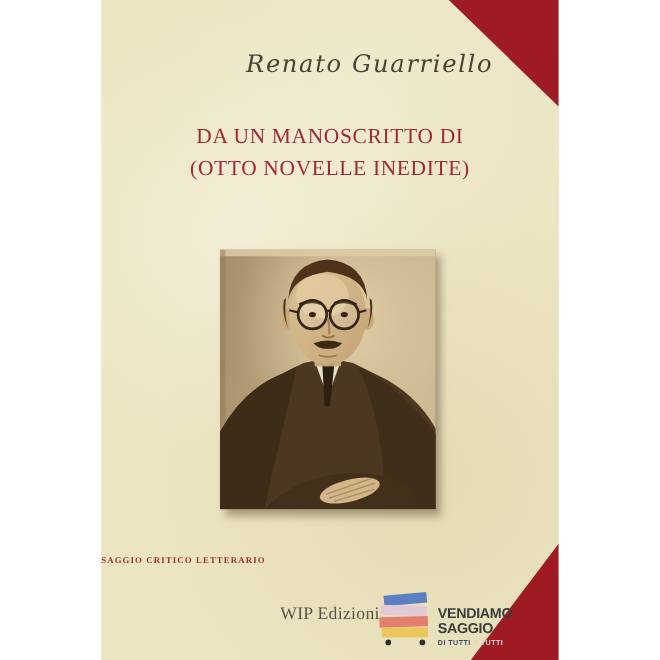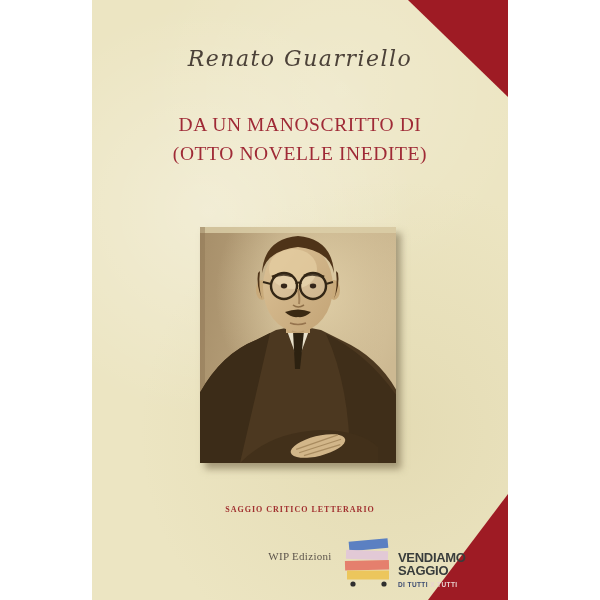--- a/index.html
+++ b/index.html
@@ -16,43 +16,43 @@
       radial-gradient(circle at 60% 15%, rgba(255,255,255,0.18), transparent 35%);
   }
 
   .corner-red{position:absolute;left:0;top:0;width:416px;height:600px;background:#9e1b24;z-index:2;}
   .corner-red.tr{clip-path:polygon(316px 0px, 416px 0px, 416px 97px);}
   .corner-red.br{clip-path:polygon(416px 494px, 416px 600px, 336px 600px);}
 
   .author{
     position:absolute;left:0;top:46px;width:100%;text-align:center;
     font-family:"DejaVu Serif",serif;font-style:italic;font-size:22px;
-    color:#4b4138;letter-spacing:1.5px;z-index:1;
+    color:#4b4138;letter-spacing:1.5px;z-index:1;padding-left:36px;
   }
 
   .title{
     position:absolute;left:0;top:110px;width:100%;text-align:center;z-index:1;
     color:#9f2a36;font-weight:normal;font-size:19.5px;line-height:29px;letter-spacing:0.6px;
   }
 
   .photo{
     position:absolute;left:108px;top:227px;width:196px;height:236px;z-index:1;
     box-shadow:5px 6px 7px rgba(110,95,65,0.55);
     background:#b49a74;
   }
   .photo svg{display:block;}
 
   .genre{
-    position:absolute;left:0;top:505px;width:100%;text-align:center;z-index:1;
+    position:absolute;left:0;top:505px;width:100%;text-align:left;z-index:1;
     color:#a13030;font-weight:bold;font-size:8px;letter-spacing:1px;
   }
 
   .publisher{
     position:absolute;left:0;top:550px;width:100%;text-align:center;z-index:1;
-    color:#5c544b;font-size:11px;letter-spacing:0.3px;
+    color:#5c544b;font-size:16px;letter-spacing:0.3px;
   }
 
   .logo{
     position:absolute;left:252px;top:534px;width:160px;height:54px;z-index:3;
     display:flex;align-items:flex-end;
   }
   .logo-books{width:50px;height:50px;flex:0 0 auto;margin-top:2px;}
   .logo-text{margin-left:4px;font-family:"Liberation Sans",sans-serif;}
   .logo-line{font-weight:bold;font-size:13px;line-height:12.5px;color:#393d3c;letter-spacing:-0.3px;}
   .logo-tagline{margin-top:4px;font-weight:bold;font-size:6.5px;letter-spacing:0.4px;}

